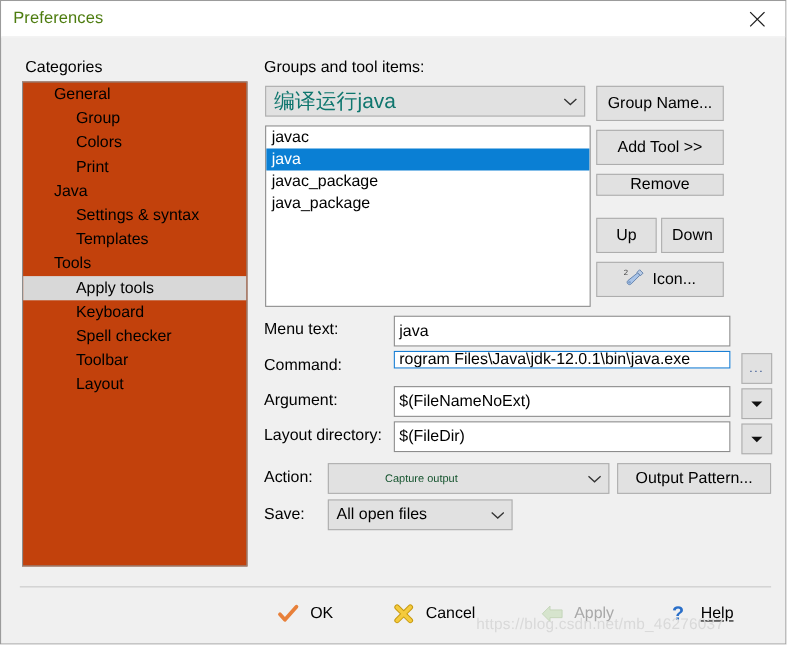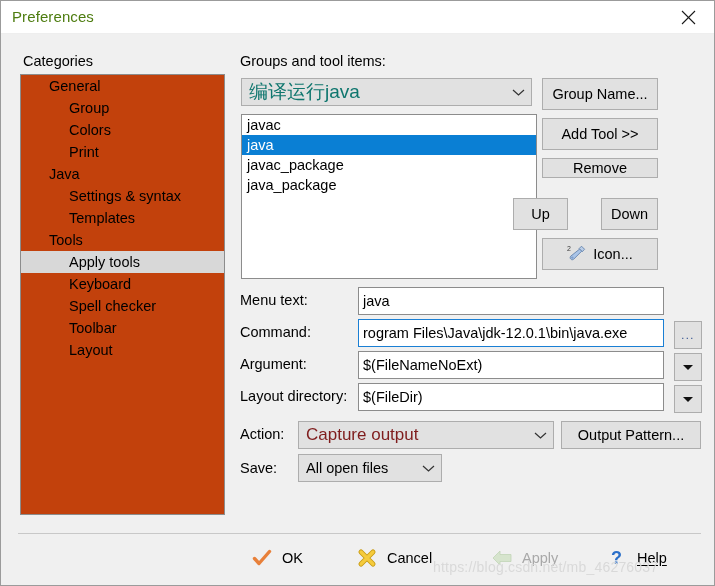--- a/index.html
+++ b/index.html
@@ -109,21 +109,21 @@
     background: #e1e1e1;
     border: 1px solid #adadad;
     font-size: 14.5px; color: #000;
     display: flex; align-items: center; justify-content: center;
     cursor: pointer;
     white-space: nowrap;
   }
   #btn-group-name { left: 541px; top: 77px;  width: 116px; height: 32px; }
   #btn-add-tool   { left: 541px; top: 117px; width: 116px; height: 32px; }
   #btn-remove     { left: 541px; top: 157px; width: 116px; height: 20px; }
-  #btn-up         { left: 512px; top: 197px; width: 55px;  height: 32px; }
+  #btn-up         { left: 541px; top: 197px; width: 55px;  height: 32px; }
   #btn-down       { left: 600px; top: 197px; width: 57px;  height: 32px; }
   #btn-icon       { left: 541px; top: 237px; width: 116px; height: 32px; gap: 6px; }
 
   #btn-output-pattern { left: 560px; top: 420px; width: 140px; height: 28px; }
 
   
   .sqbtn {
     position: absolute; left: 673px;
     width: 28px; height: 28px;
     background: #e1e1e1;
@@ -157,41 +157,41 @@
     display: flex; align-items: center;
     white-space: nowrap; overflow: hidden;
     cursor: text;
   }
   .txt.focused { border: 1px solid #1a7fd4; }
 
   #lbl-menu-text { left: 239px; top: 291px; }
   #in-menu-text  { left: 357px; top: 286px; width: 306px; height: 28px; }
 
   #lbl-command   { left: 239px; top: 323px; }
-  #in-command    { left: 357px; top: 318px; width: 306px; height: 28px; }
+  #in-command    { left: 357px; top: 318px; width: 306px; height: 16px; }
 
   #lbl-argument  { left: 239px; top: 355px; }
   #in-argument   { left: 357px; top: 350px; width: 306px; height: 28px; }
 
   #lbl-init-dir  { left: 239px; top: 387px; }
   #in-init-dir   { left: 357px; top: 382px; width: 306px; height: 28px; }
 
   #lbl-action    { left: 239px; top: 425px; }
   #cb-action {
     position: absolute; left: 297px; top: 420px;
     width: 256px; height: 28px;
     background: #e1e1e1; border: 1px solid #adadad;
     display: flex; align-items: center; cursor: pointer;
   }
-  #cb-action-text { flex: 1; padding-left: 7px; font-size: 17px; color: #7f1d1d; }
+  #cb-action-text { flex: 1; padding-left: 7px; font-size: 10px; color: #14532d; margin-left: 44px; }
 
   #lbl-save      { left: 239px; top: 459px; }
   #cb-save {
     position: absolute; left: 297px; top: 453px;
-    width: 144px; height: 28px;
+    width: 168px; height: 28px;
     background: #e1e1e1; border: 1px solid #adadad;
     display: flex; align-items: center; cursor: pointer;
   }
   #cb-save-text { flex: 1; padding-left: 7px; font-size: 14.5px; color: #000; }
 
   
   #footer-sep {
     position: absolute; left: 17px; top: 532px;
     width: 683px; height: 1px; background: #c8c8c8;
   }

